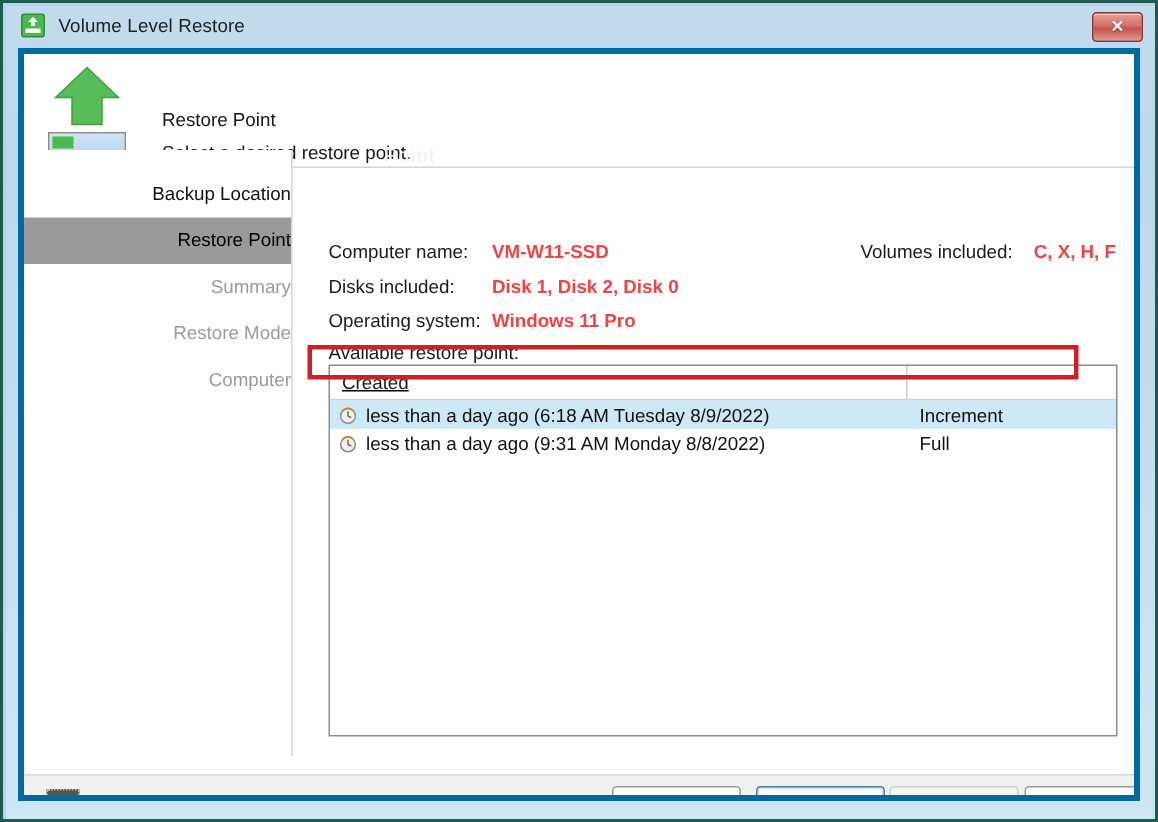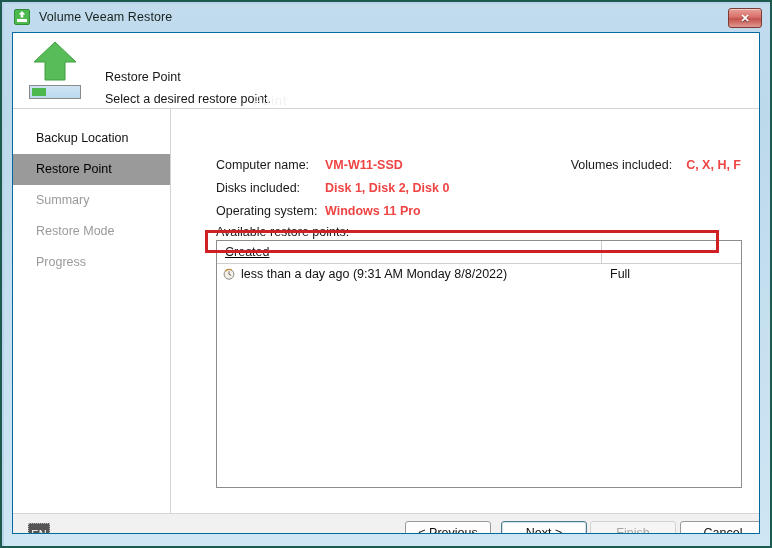--- a/index.html
+++ b/index.html
@@ -93,21 +93,21 @@
     text-shadow: 0 1px 1px rgba(0,0,0,.45);
   }
 
   
   #client {
     position: absolute;
     left: 10px; top: 30px;
     width: 748px;
     height: 502px;
     background: #ffffff;
-    border: 1px solid #0369a1;
+    border: 4px solid #0369a1;
     box-sizing: border-box;
     overflow: hidden;
   }
 
   
   #banner {
     position: absolute;
     left: 0; top: 0;
     width: 746px;
     height: 76px;
@@ -156,27 +156,28 @@
     left: 240px; top: 60px;
     font-size: 13px;
     color: #f0f0f0;
     letter-spacing: 1px;
     user-select: none;
   }
 
   
   #sidebar {
     position: absolute;
-    left: 0; top: 76px;
-    width: 158px;
+    left: 0; top: 64px;
+    width: 179px;
     height: 404px;
     background: #ffffff;
     border-right: 1px solid #d4d4d4;
     box-sizing: border-box;
     padding-top: 14px;
+    text-align: right;
   }
   .side-item {
     height: 31px;
     line-height: 31px;
     padding-left: 23px;
     font-size: 12.5px;
     color: #111111;
     white-space: nowrap;
     cursor: pointer;
   }
@@ -349,21 +350,21 @@
 <div id="window">
   <div class="frame-inner"></div>
 
   <div id="titlebar">
     <div id="title-icon">
       <svg class="ti-arrow" viewBox="0 0 10 10">
         <polygon points="5,0 9,4.5 6.6,4.5 6.6,8 3.4,8 3.4,4.5 1,4.5" fill="#ffffff"></polygon>
       </svg>
       <div class="ti-bar"></div>
     </div>
-    <div id="title-text">Volume Veeam Restore</div>
+    <div id="title-text">Volume Level Restore</div>
     <div id="close-button">
       <span class="x">✕</span>
     </div>
   </div>
 
   <div id="client">
 
     <div id="banner">
       <div id="banner-icon">
         <svg class="big-arrow" viewBox="0 0 44 40">
@@ -385,47 +386,58 @@
       <div class="side-item selected">
         <span>Restore Point</span>
       </div>
       <div class="side-item disabled">
         <span>Summary</span>
       </div>
       <div class="side-item disabled">
         <span>Restore Mode</span>
       </div>
       <div class="side-item disabled">
-        <span>Progress</span>
+        <span>Computer</span>
       </div>
     </div>
 
     <div id="main">
 
       <div class="info-row" id="info-computer">
         <span class="info-label">Computer name:</span><span class="info-value">VM-W11-SSD</span>
       </div>
       <div class="info-row" id="info-disks">
         <span class="info-label">Disks included:</span><span class="info-value">Disk 1, Disk 2, Disk 0</span>
       </div>
       <div class="info-row" id="info-os">
         <span class="info-label">Operating system:</span><span class="info-value">Windows 11 Pro</span>
       </div>
       <div class="info-row" id="info-volumes">
         <span class="info-label">Volumes included:</span><span class="info-value">C, X, H, F</span>
       </div>
-      <div class="info-row" id="info-avail">Available restore points:</div>
+      <div class="info-row" id="info-avail">Available restore point:</div>
 
       <div id="table-wrap">
         <div id="table-head">
           <div class="th col-created">Created</div>
           <div class="th col-extra"></div>
         </div>
         <div id="table-body">
 
+          <div class="trow selected">
+            <div class="cell-created">
+              <svg class="clock-icon" viewBox="0 0 12 12">
+                <circle cx="6" cy="6.3" r="4.9" fill="#f5f0e6" stroke="#8a8a8a" stroke-width="1"></circle>
+                <path d="M6 3.2 L6 6.3 L8.2 7.4" stroke="#6a6a6a" stroke-width="1" fill="none"></path>
+                <path d="M2.2 3.2 A4.6 4.6 0 0 1 9 2.4" stroke="#c58a2e" stroke-width="1.2" fill="none"></path>
+              </svg>
+              <span>less than a day ago (6:18 AM Tuesday 8/9/2022)</span>
+            </div>
+            <div class="cell-type">Increment</div>
+          </div>
 
           <div class="trow">
             <div class="cell-created">
               <svg class="clock-icon" viewBox="0 0 12 12">
                 <circle cx="6" cy="6.3" r="4.9" fill="#f5f0e6" stroke="#8a8a8a" stroke-width="1"></circle>
                 <path d="M6 3.2 L6 6.3 L8.2 7.4" stroke="#6a6a6a" stroke-width="1" fill="none"></path>
                 <path d="M2.2 3.2 A4.6 4.6 0 0 1 9 2.4" stroke="#c58a2e" stroke-width="1.2" fill="none"></path>
               </svg>
               <span>less than a day ago (9:31 AM Monday 8/8/2022)</span>
             </div>

